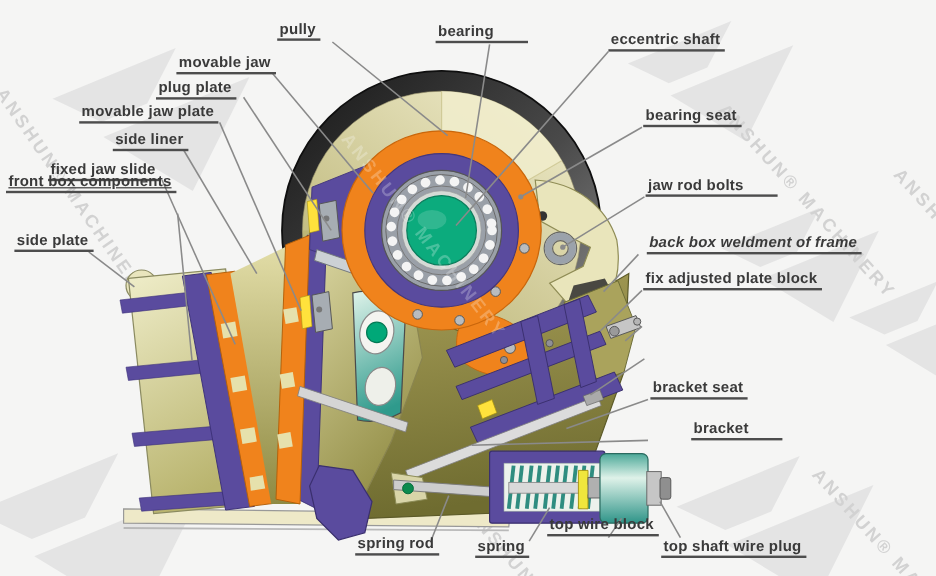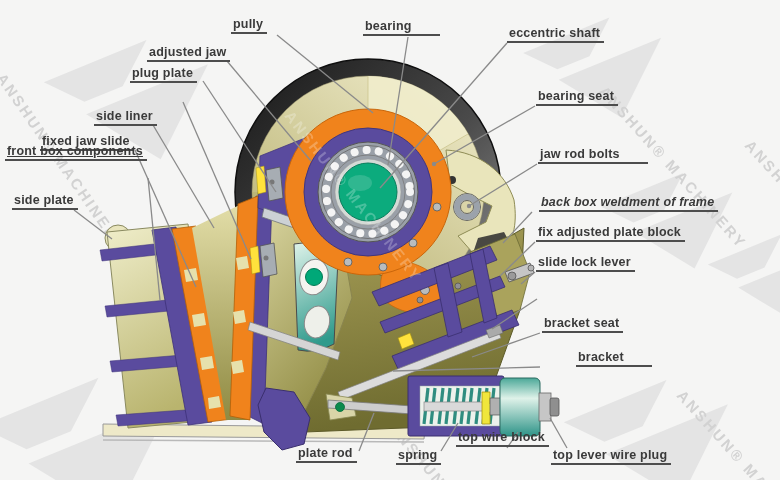--- a/index.html
+++ b/index.html
@@ -251,31 +251,31 @@
     <line x1="507" y1="448" x2="518" y2="432"></line>
     <line x1="567" y1="448" x2="550" y2="418"></line>
     <circle cx="434" cy="164" r="2.2" fill="#8a8a8a" stroke="none"></circle>
     <circle cx="469" cy="206" r="2.2" fill="#8a8a8a" stroke="none"></circle>
   </g>
 </svg>
 
 <div class="lbl" style="left:231px;top:17px;">pully</div>
 <div class="lbl ext" style="left:363px;top:19px;">bearing</div>
 <div class="lbl" style="left:507px;top:26px;">eccentric shaft</div>
-<div class="lbl" style="left:147px;top:45px;">adjusted jaw</div>
+<div class="lbl" style="left:147px;top:45px;">movable jaw</div>
 <div class="lbl" style="left:130px;top:66px;">plug plate</div>
+<div class="lbl" style="left:66px;top:86px;">movable jaw plate</div>
 <div class="lbl" style="left:94px;top:109px;">side liner</div>
 <div class="lbl" style="left:40px;top:134px;">fixed jaw slide</div>
 <div class="lbl" style="left:5px;top:144px;text-decoration:underline;">front box components</div>
 <div class="lbl" style="left:12px;top:193px;">side plate</div>
 <div class="lbl" style="left:536px;top:89px;text-align:center;">bearing seat</div>
 <div class="lbl ext" style="left:538px;top:147px;">jaw rod bolts</div>
 <div class="lbl" style="left:539px;top:195px;font-style:italic;">back box weldment of frame</div>
 <div class="lbl" style="left:536px;top:225px;">fix adjusted plate block</div>
-<div class="lbl" style="left:536px;top:255px;">slide lock lever</div>
 <div class="lbl" style="left:542px;top:316px;">bracket seat</div>
 <div class="lbl ext" style="left:542px;top:350px;margin-left:34px;">bracket</div>
-<div class="lbl" style="left:296px;top:446px;">plate rod</div>
+<div class="lbl" style="left:296px;top:446px;">spring rod</div>
 <div class="lbl" style="left:396px;top:448px;">spring</div>
 <div class="lbl" style="left:456px;top:430px;">top wire block</div>
-<div class="lbl" style="left:551px;top:448px;">top lever wire plug</div>
+<div class="lbl" style="left:551px;top:448px;">top shaft wire plug</div>
 
 </div>
 
 </body></html>

